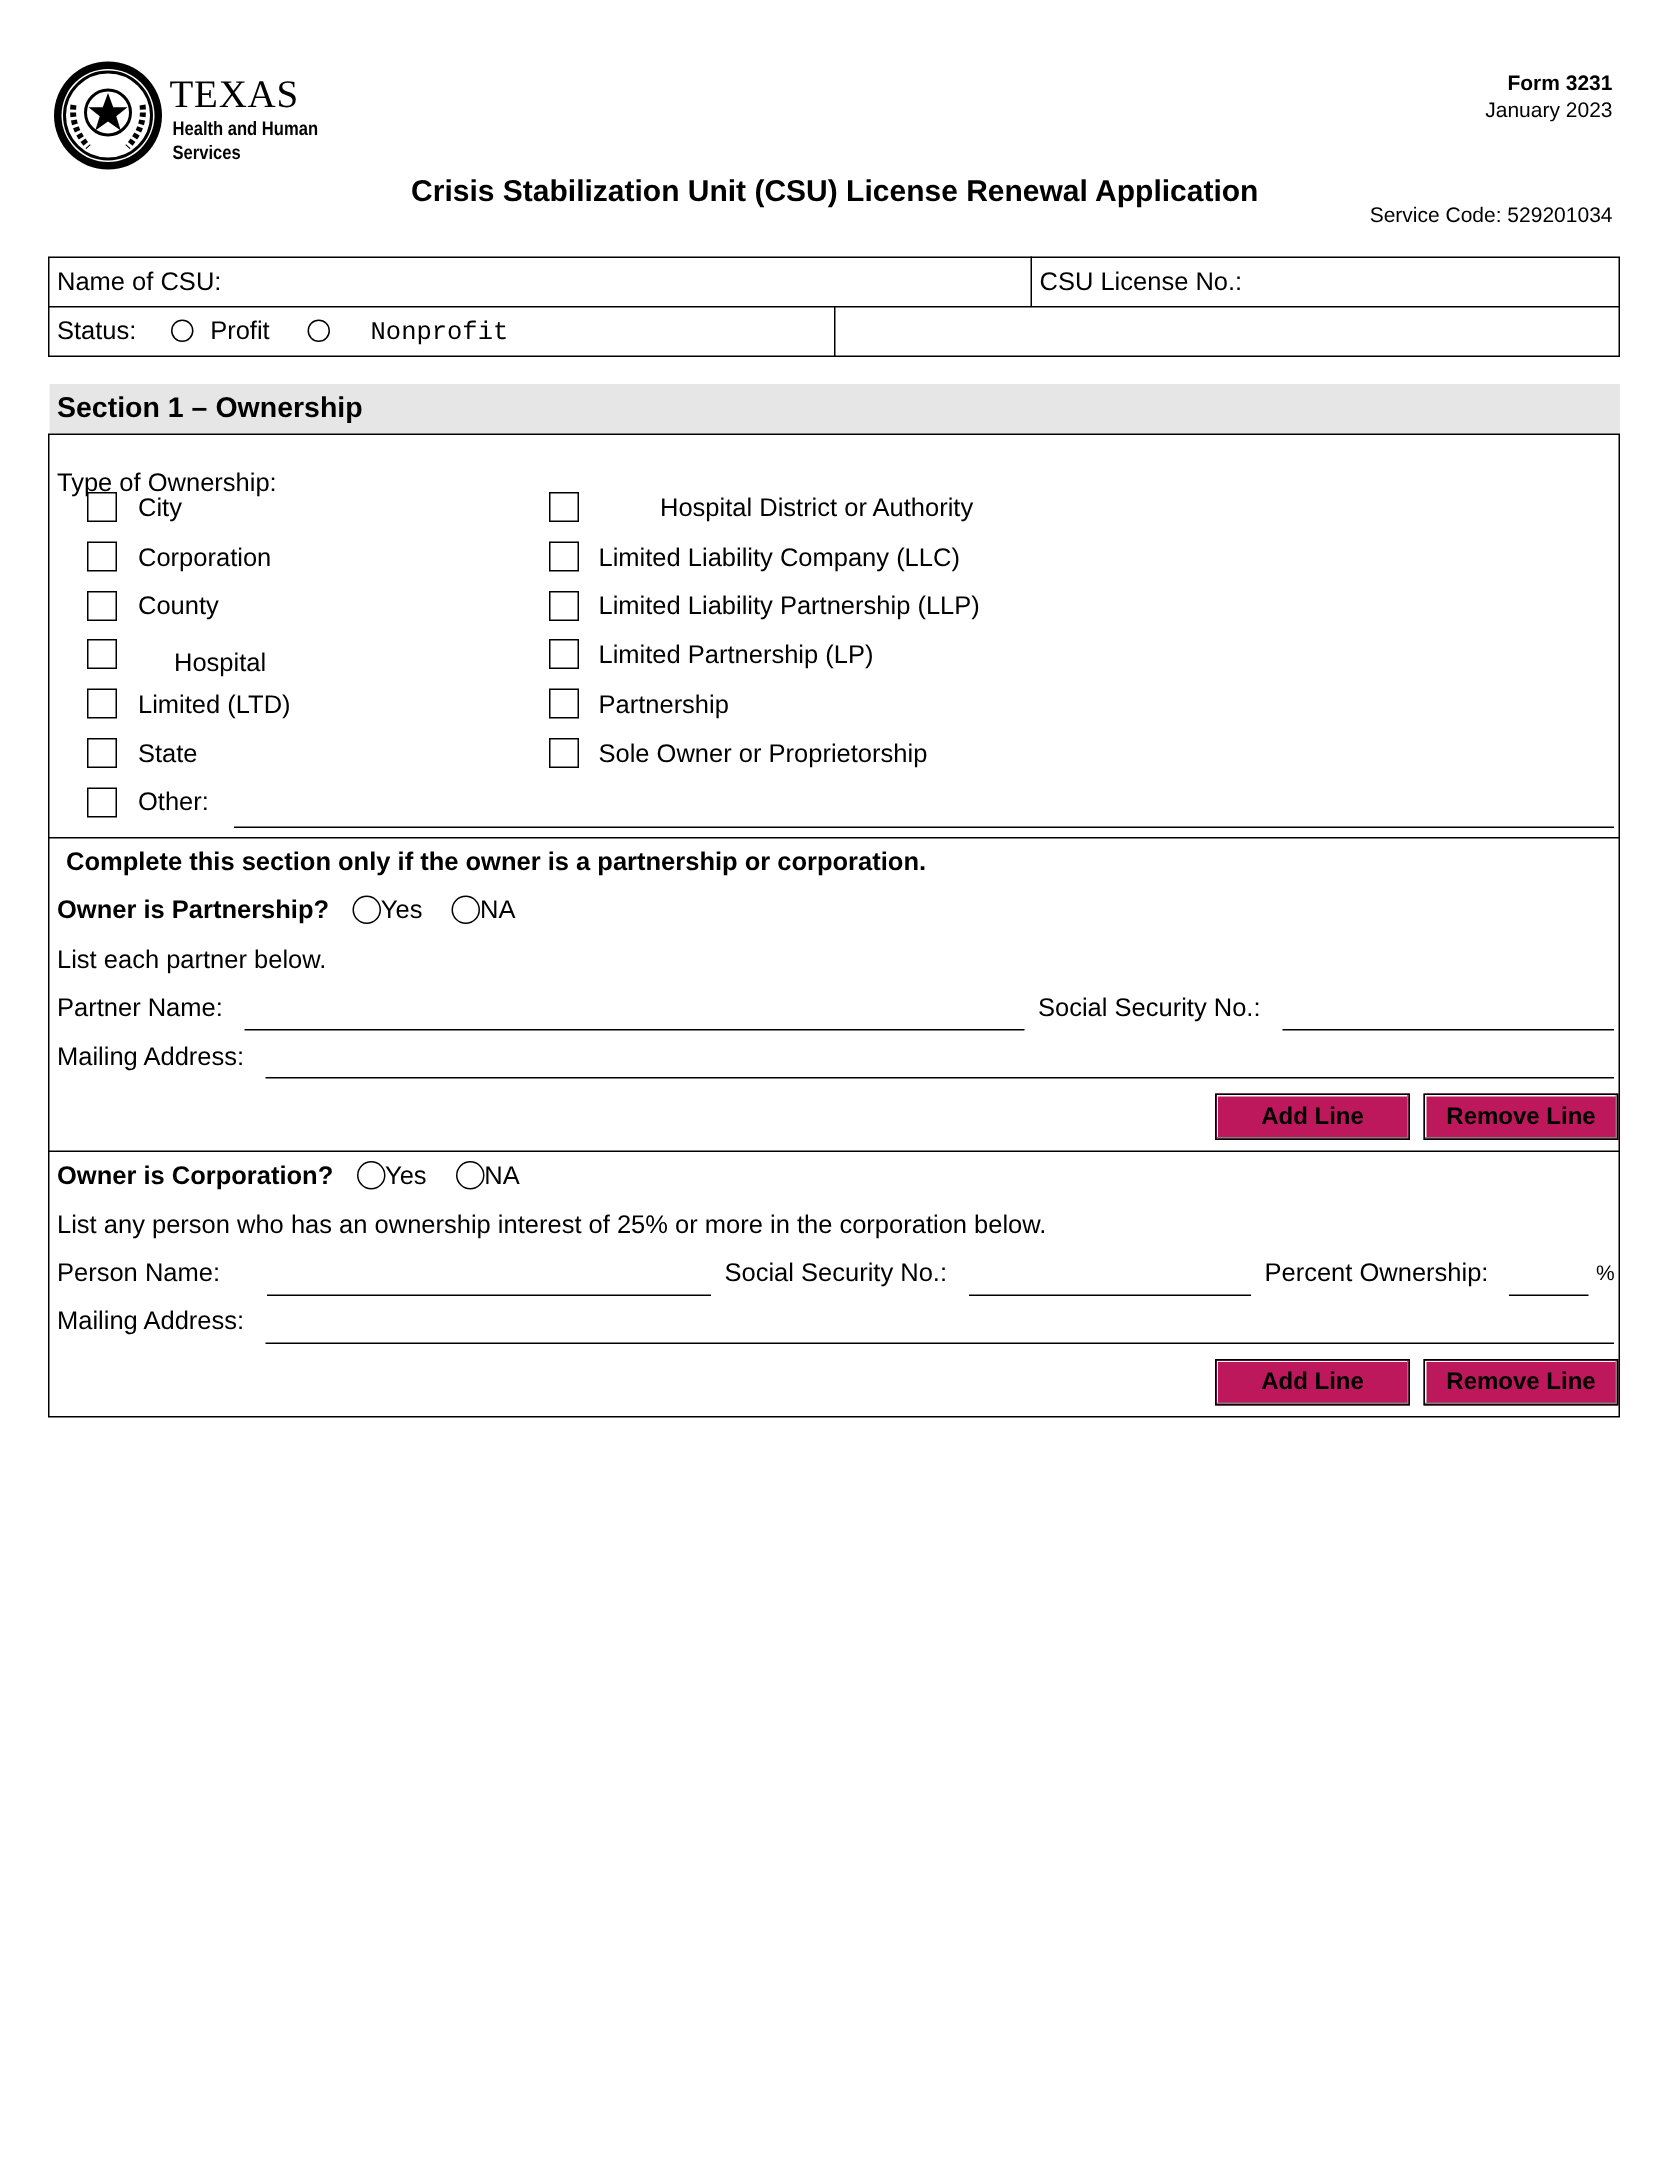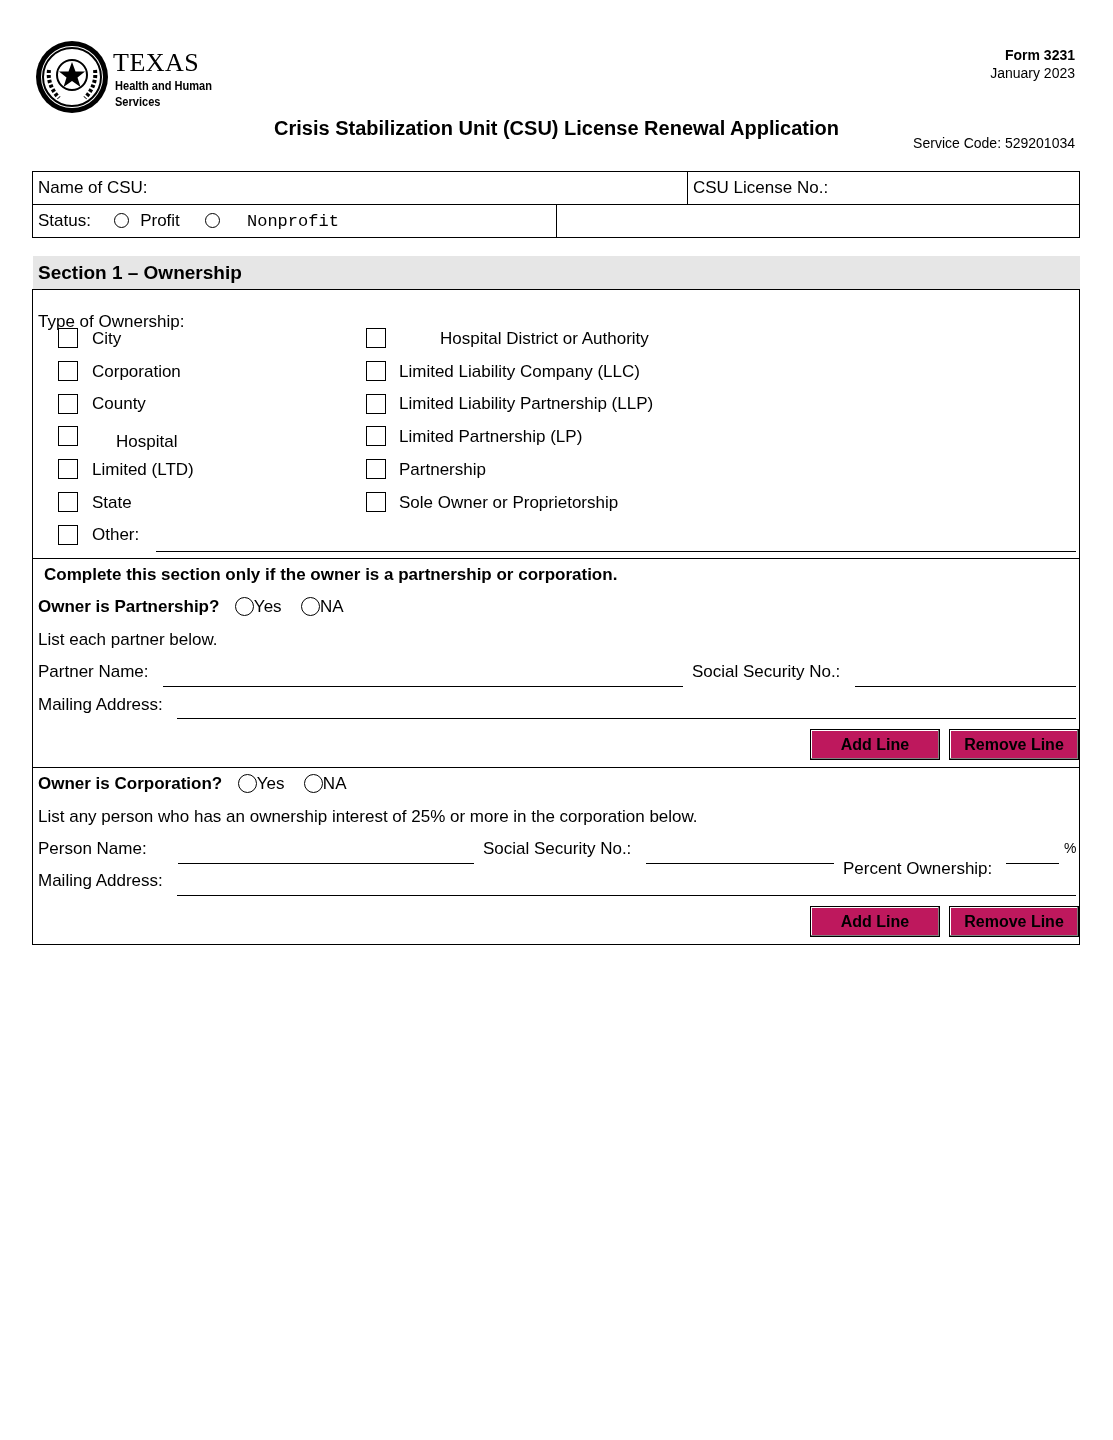--- a/index.html
+++ b/index.html
@@ -140,19 +140,19 @@
   <span style="display:inline-block;width:6px;"></span>
   <span class="radio" style="width:19px;height:19px;vertical-align:-4px;"></span><span>Yes</span>
   <span style="display:inline-block;width:10px;"></span>
   <span class="radio" style="width:19px;height:19px;vertical-align:-4px;"></span><span>NA</span>
 </div>
 <div class="abs lbl" style="left:38px;top:807px;">List any person who has an ownership interest of 25% or more in the corporation below.</div>
 <div class="abs lbl" style="left:38px;top:839px;">Person Name:</div>
 <div class="line" style="left:178px;top:843px;width:296px;height:20px;"></div>
 <div class="abs lbl" style="left:483px;top:839px;">Social Security No.:</div>
 <div class="line" style="left:646px;top:843px;width:188px;height:20px;"></div>
-<div class="abs lbl" style="left:843px;top:839px;margin-top:20px;">Percent Ownership:</div>
+<div class="abs lbl" style="left:843px;top:839px;">Percent Ownership:</div>
 <div class="line" style="left:1006px;top:843px;width:53px;height:20px;"></div>
 <div class="abs" style="left:1064px;top:840px;font-size:14px;">%</div>
 <div class="abs lbl" style="left:38px;top:871px;">Mailing Address:</div>
 <div class="line" style="left:177px;top:875px;width:899px;height:20px;"></div>
 <div class="btn" style="left:810px;top:906px;">Add Line</div>
 <div class="btn" style="left:949px;top:906px;">Remove Line</div>
 
 </body></html>

